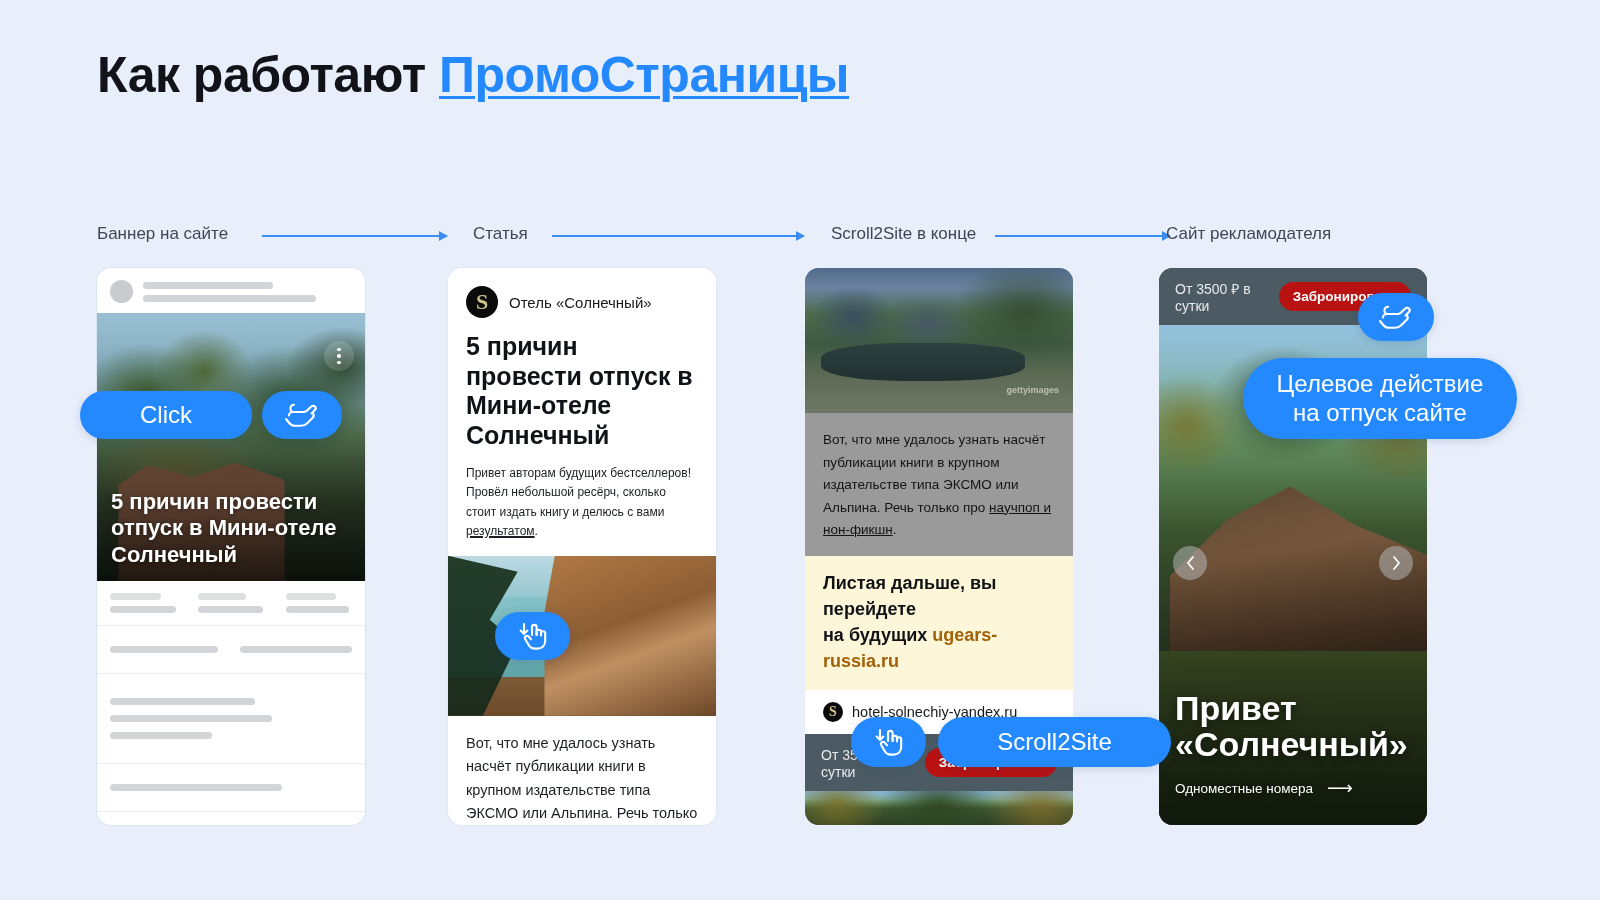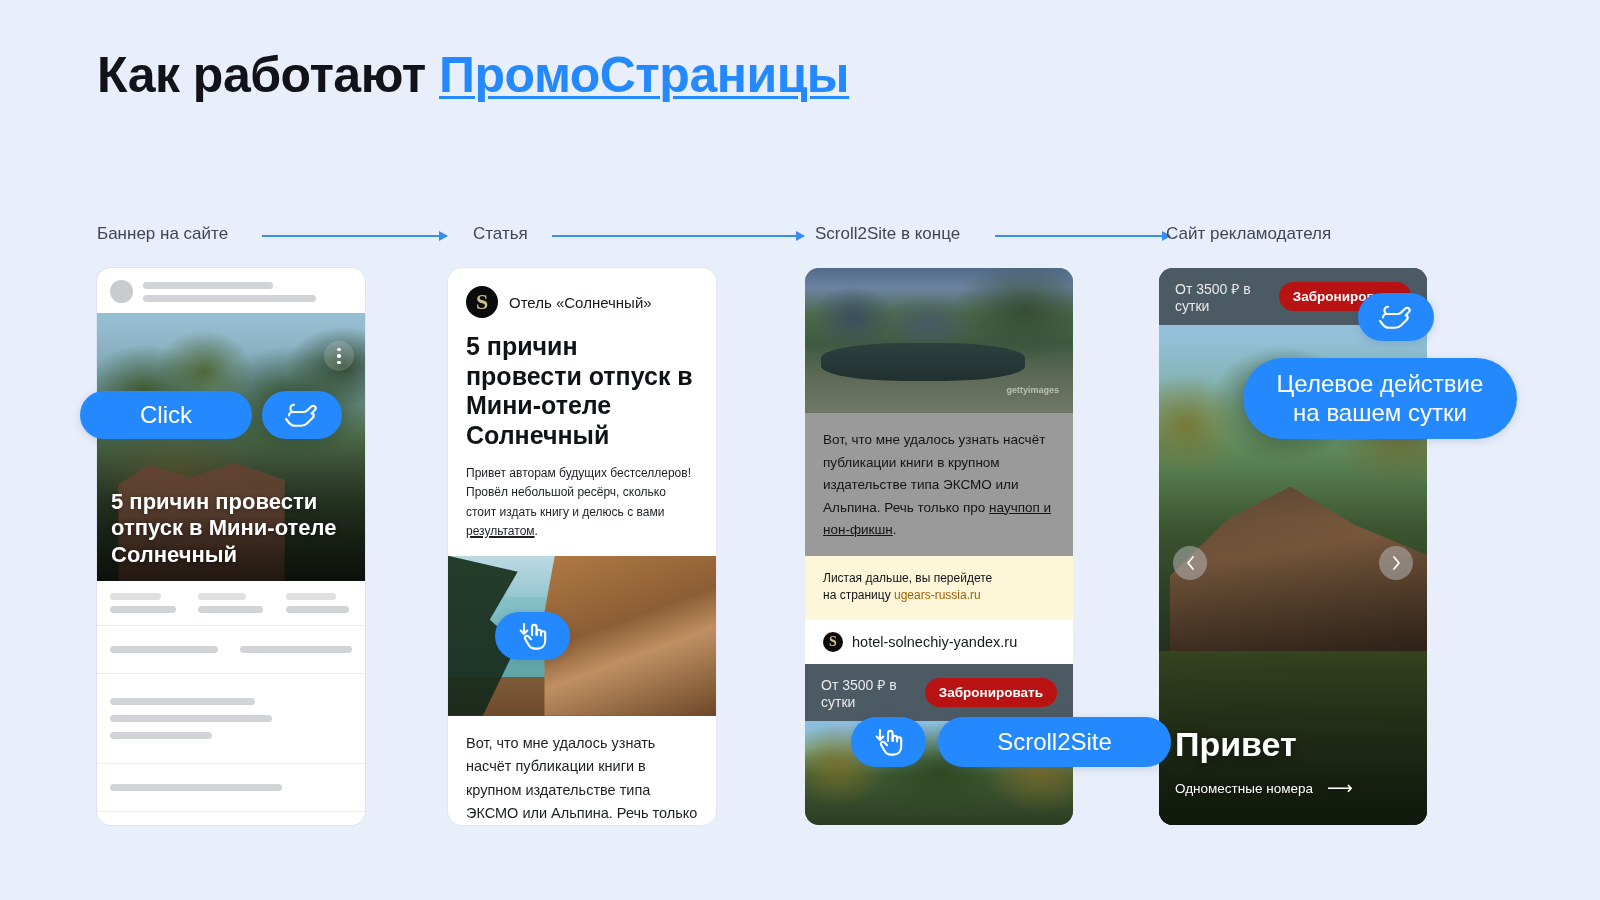--- a/index.html
+++ b/index.html
@@ -115,21 +115,21 @@
   .p3-img .mts { position: absolute; inset: 0;
     background:
       radial-gradient(ellipse 60px 44px at 18% 34%, rgba(58,76,96,.95), transparent 70%),
       radial-gradient(ellipse 70px 40px at 46% 38%, rgba(70,88,104,.9), transparent 70%),
       radial-gradient(ellipse 100px 70px at 82% 30%, rgba(52,76,50,.95), transparent 72%);
   }
   .p3-img .water { position: absolute; left: 6%; right: 18%; top: 52%; height: 26%; background: linear-gradient(180deg, rgba(40,60,62,.85), rgba(26,42,44,.9)); border-radius: 40%; }
   .p3-img .gi { position: absolute; right: 14px; bottom: 18px; color: rgba(255,255,255,.55); font-size: 9px; font-weight: 700; }
   .p3-text { background: #9a9a9a; padding: 16px 18px 14px; font-size: 13.5px; line-height: 1.67; color: #141414; }
   .p3-text u { text-decoration: underline; }
-  .p3-notice { background: #fdf6d8; padding: 14px 18px 16px; font-size: 12px; font-weight: 400; line-height: 1.45; color: #101216; }
+  .p3-notice { background: #fdf6d8; padding: 14px 18px 16px; font-size: 18px; font-weight: 700; line-height: 1.45; color: #101216; }
   .p3-notice a { color: #a16207; text-decoration: none; }
   .p3-url { background: #fff; display: flex; align-items: center; gap: 9px; padding: 12px 18px; }
   .p3-url .logo-s { width: 20px; height: 20px; font-size: 14px; }
   .p3-url span { font-size: 14.5px; color: #16191d; }
   .p3-bar { background: #4c5b63; display: flex; align-items: center; gap: 14px; padding: 11px 16px; }
   .p3-bar .price { color: #e8eaec; font-size: 14px; }
   .btn-book { background: #b81212; color: #fff; font-size: 13.5px; font-weight: 700; padding: 7px 14px; border-radius: 18px; border: 0; white-space: nowrap; }
   .p3-img2 { flex: 1; position: relative; overflow: hidden;
     background: linear-gradient(180deg,#8fbedd 0%, #7fae8a 26%, #3f5a33 52%, #2b3d23 100%); }
   .p3-img2 .f2 { position: absolute; inset: 0;
@@ -192,21 +192,21 @@
 
   <div class="title">
     <span>Как работают </span><span class="accent">ПромоСтраницы</span>
   </div>
 
   <div class="steps">
     <div class="step-label" style="left:0">Баннер на сайте</div>
     <div class="arrow" style="left:165px; width:185px"></div>
     <div class="step-label" style="left:376px">Статья</div>
     <div class="arrow" style="left:455px; width:252px"></div>
-    <div class="step-label" style="left:718px">Scroll2Site в конце</div>
+    <div class="step-label" style="left:734px">Scroll2Site в конце</div>
     <div class="arrow" style="left:898px; width:175px"></div>
     <div class="step-label" style="left:1069px">Сайт рекламодателя</div>
   </div>
 
   <div class="phone" id="phone1">
     <div class="phone-body">
       <div class="card-head">
         <div class="avatar-circle"></div>
         <div class="head-lines">
           <div class="sk" style="width:62%"></div>
@@ -304,21 +304,21 @@
       <div class="p3-img">
         <div class="mts"></div>
         <div class="water"></div>
         <div class="gi">gettyimages</div>
       </div>
       <div class="p3-text">
         <span>Вот, что мне удалось узнать насчёт публикации книги в крупном издательстве типа ЭКСМО или Альпина. Речь только про </span><u>научпоп и нон-фикшн</u><span>.</span>
       </div>
       <div class="p3-notice">
         <div>Листая дальше, вы перейдете</div>
-        <div><span>на страницу </span><a href="#">ugears-russia.ru</a></div>
+        <div><span>на будущих </span><a href="#">ugears-russia.ru</a></div>
       </div>
       <div class="p3-url">
         <div class="logo-s">S</div>
         <span>hotel-solnechiy-yandex.ru</span>
       </div>
       <div class="p3-bar">
         <span class="price">От 3500 ₽ в сутки</span>
         <button class="btn-book">Забронировать</button>
       </div>
       <div class="p3-img2">
@@ -354,33 +354,34 @@
             <path d="M8 2 3 8l5 6"></path>
           </svg>
       </button>
       <button class="carousel-btn next">
         <svg width="11" height="16" viewBox="0 0 11 16" fill="none" stroke="#fff" stroke-width="1.8" stroke-linecap="round" stroke-linejoin="round">
             <path d="M3 2l5 6-5 6"></path>
           </svg>
       </button>
       <div class="p4-title">
         <div>Привет</div>
+        <div>«Солнечный»</div>
       </div>
       <div class="p4-sub">
         <span>Одноместные номера</span>
         <span class="arr">⟶</span>
       </div>
     </div>
   </div>
 
   <div class="hand-pill" style="left:1358px; top:293px; width:76px; height:48px;">
     <svg width="40" height="32" viewBox="0 0 40 32" fill="none" stroke="#fff" stroke-width="2.1" stroke-linecap="round" stroke-linejoin="round">
       <path d="M7 16.5c0-2 1.6-3.5 3.6-3.5H22c1.2 0 2.2-.5 3.1-1.4l4.2-4.1c1-1 2.6-1 3.6 0 1 1 1 2.6 0 3.6l-3.3 3.3"></path>
       <path d="M31 14.5c1 1.4.8 3.3-.5 4.5l-5.3 5.2c-1.6 1.6-3.8 2.5-6.1 2.5h-6.4c-2.2 0-4.2-1-5.5-2.7L4 20"></path>
       <path d="M12 13c-2 0-3.6-1.6-3.6-3.6S10 5.8 12 5.8"></path>
     </svg>
   </div>
   <div class="pill" style="left:1243px; top:358px; width:274px; height:81px; flex-direction:column; padding:10px 18px;">
     <span>Целевое действие</span>
-    <span>на вашем сутки</span>
+    <span>на отпуск сайте</span>
   </div>
 
 </div>
 
 </body></html>

